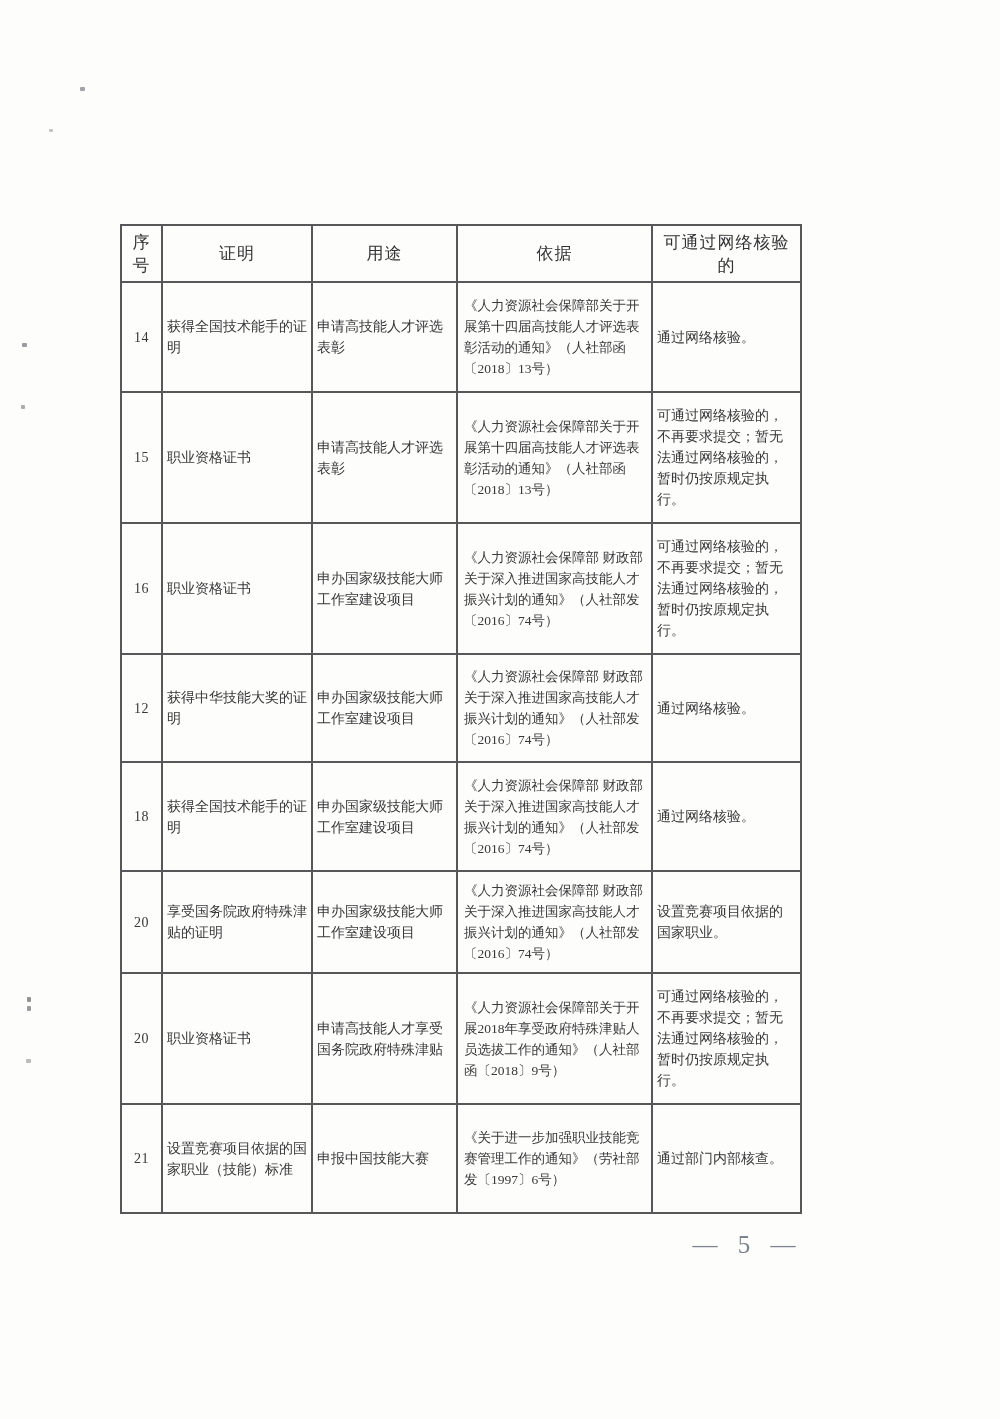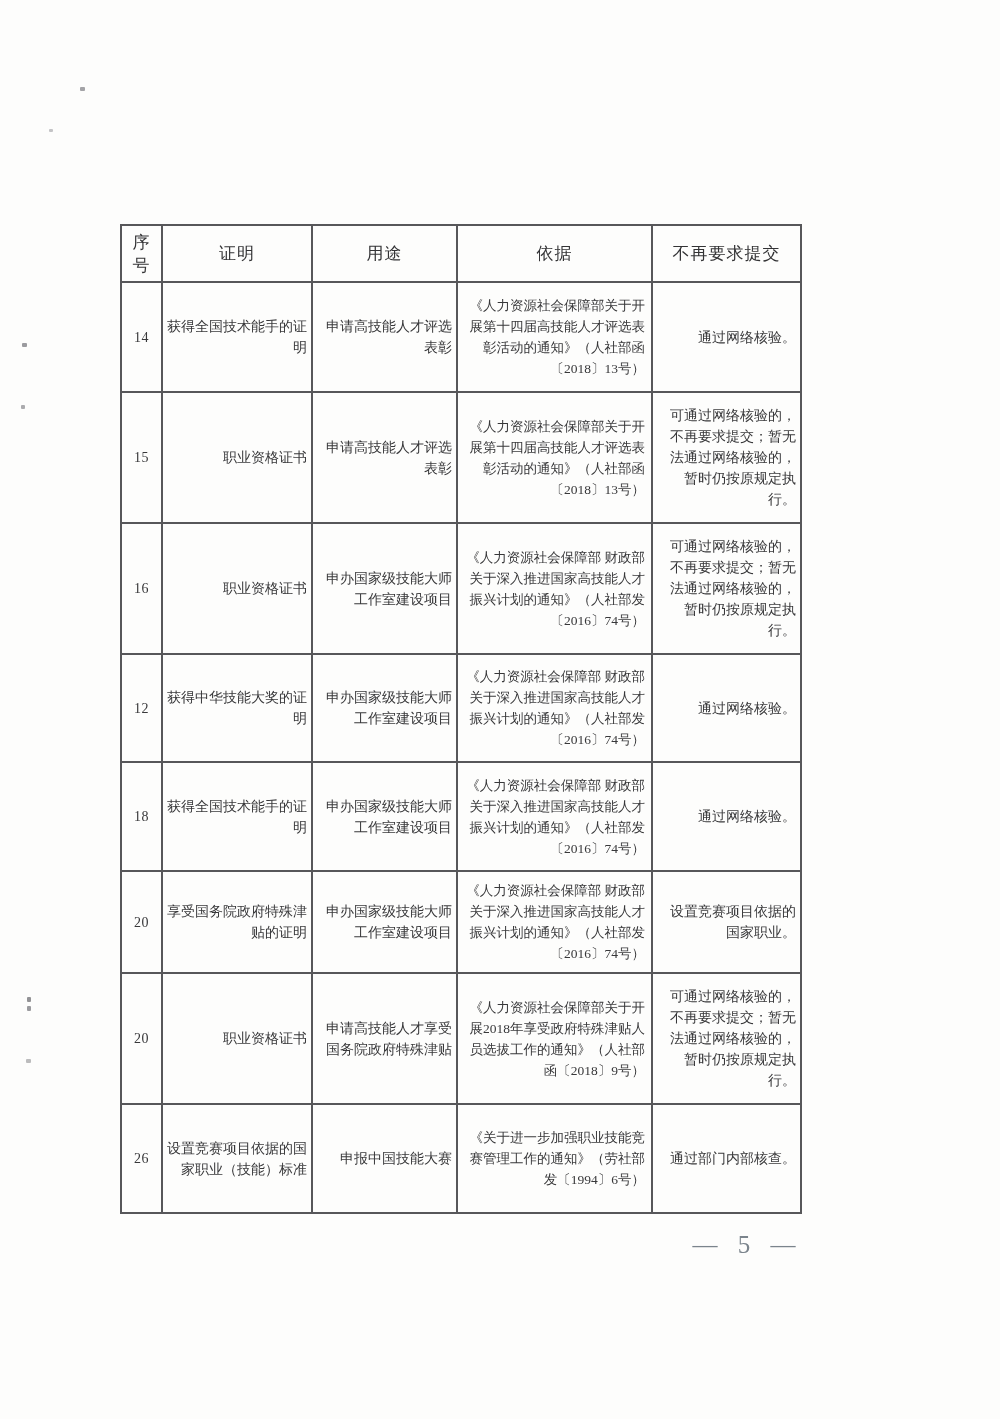--- a/index.html
+++ b/index.html
@@ -37,21 +37,21 @@
     color: #333335;
     padding: 2px;
     text-align: center;
     letter-spacing: 1px;
   }
   .hrow { height: 57px; }
   .doc-table td {
     font-size: 14px;
     line-height: 21px;
     padding: 4px 5px;
-    text-align: right;
+    text-align: left;
   }
   td.c-no {
     text-align: center;
     font-size: 14px;
     letter-spacing: 0.5px;
     border-radius: 11px;
   }
   td.c-basis {
     font-size: 13.5px;
     line-height: 21px;
@@ -93,21 +93,21 @@
       <col style="width:145px">
       <col style="width:195px">
       <col style="width:149px">
     </colgroup>
     <thead>
       <tr class="hrow">
         <th>序号</th>
         <th>证明</th>
         <th>用途</th>
         <th>依据</th>
-        <th>不再要求提交</th>
+        <th>可通过网络核验的</th>
       </tr>
     </thead>
     <tbody>
       <tr style="height:110px">
         <td class="c-no">14</td>
         <td class="c-cert">获得全国技术能手的证明</td>
         <td class="c-purpose">申请高技能人才评选表彰</td>
         <td class="c-basis">《人力资源社会保障部关于开展第十四届高技能人才评选表彰活动的通知》（人社部函〔2018〕13号）</td>
         <td class="c-method">通过网络核验。</td>
       </tr>
@@ -147,24 +147,24 @@
         <td class="c-method">设置竞赛项目依据的国家职业。</td>
       </tr>
       <tr style="height:116px">
         <td class="c-no">20</td>
         <td class="c-cert">职业资格证书</td>
         <td class="c-purpose">申请高技能人才享受国务院政府特殊津贴</td>
         <td class="c-basis">《人力资源社会保障部关于开展2018年享受政府特殊津贴人员选拔工作的通知》（人社部函〔2018〕9号）</td>
         <td class="c-method">可通过网络核验的，不再要求提交；暂无法通过网络核验的，暂时仍按原规定执行。</td>
       </tr>
       <tr style="height:109px">
-        <td class="c-no">26</td>
+        <td class="c-no">21</td>
         <td class="c-cert">设置竞赛项目依据的国家职业（技能）标准</td>
         <td class="c-purpose">申报中国技能大赛</td>
-        <td class="c-basis">《关于进一步加强职业技能竞赛管理工作的通知》（劳社部发〔1994〕6号）</td>
+        <td class="c-basis">《关于进一步加强职业技能竞赛管理工作的通知》（劳社部发〔1997〕6号）</td>
         <td class="c-method">通过部门内部核查。</td>
       </tr>
     </tbody>
   </table>
 
   <div class="footer">— 5 —</div>
 
   <div class="speck" style="left:80px;top:87px;width:5px;height:4px;opacity:0.55;"></div>
   <div class="speck" style="left:49px;top:129px;width:4px;height:3px;opacity:0.35;"></div>
   <div class="speck" style="left:22px;top:343px;width:5px;height:4px;opacity:0.6;"></div>

